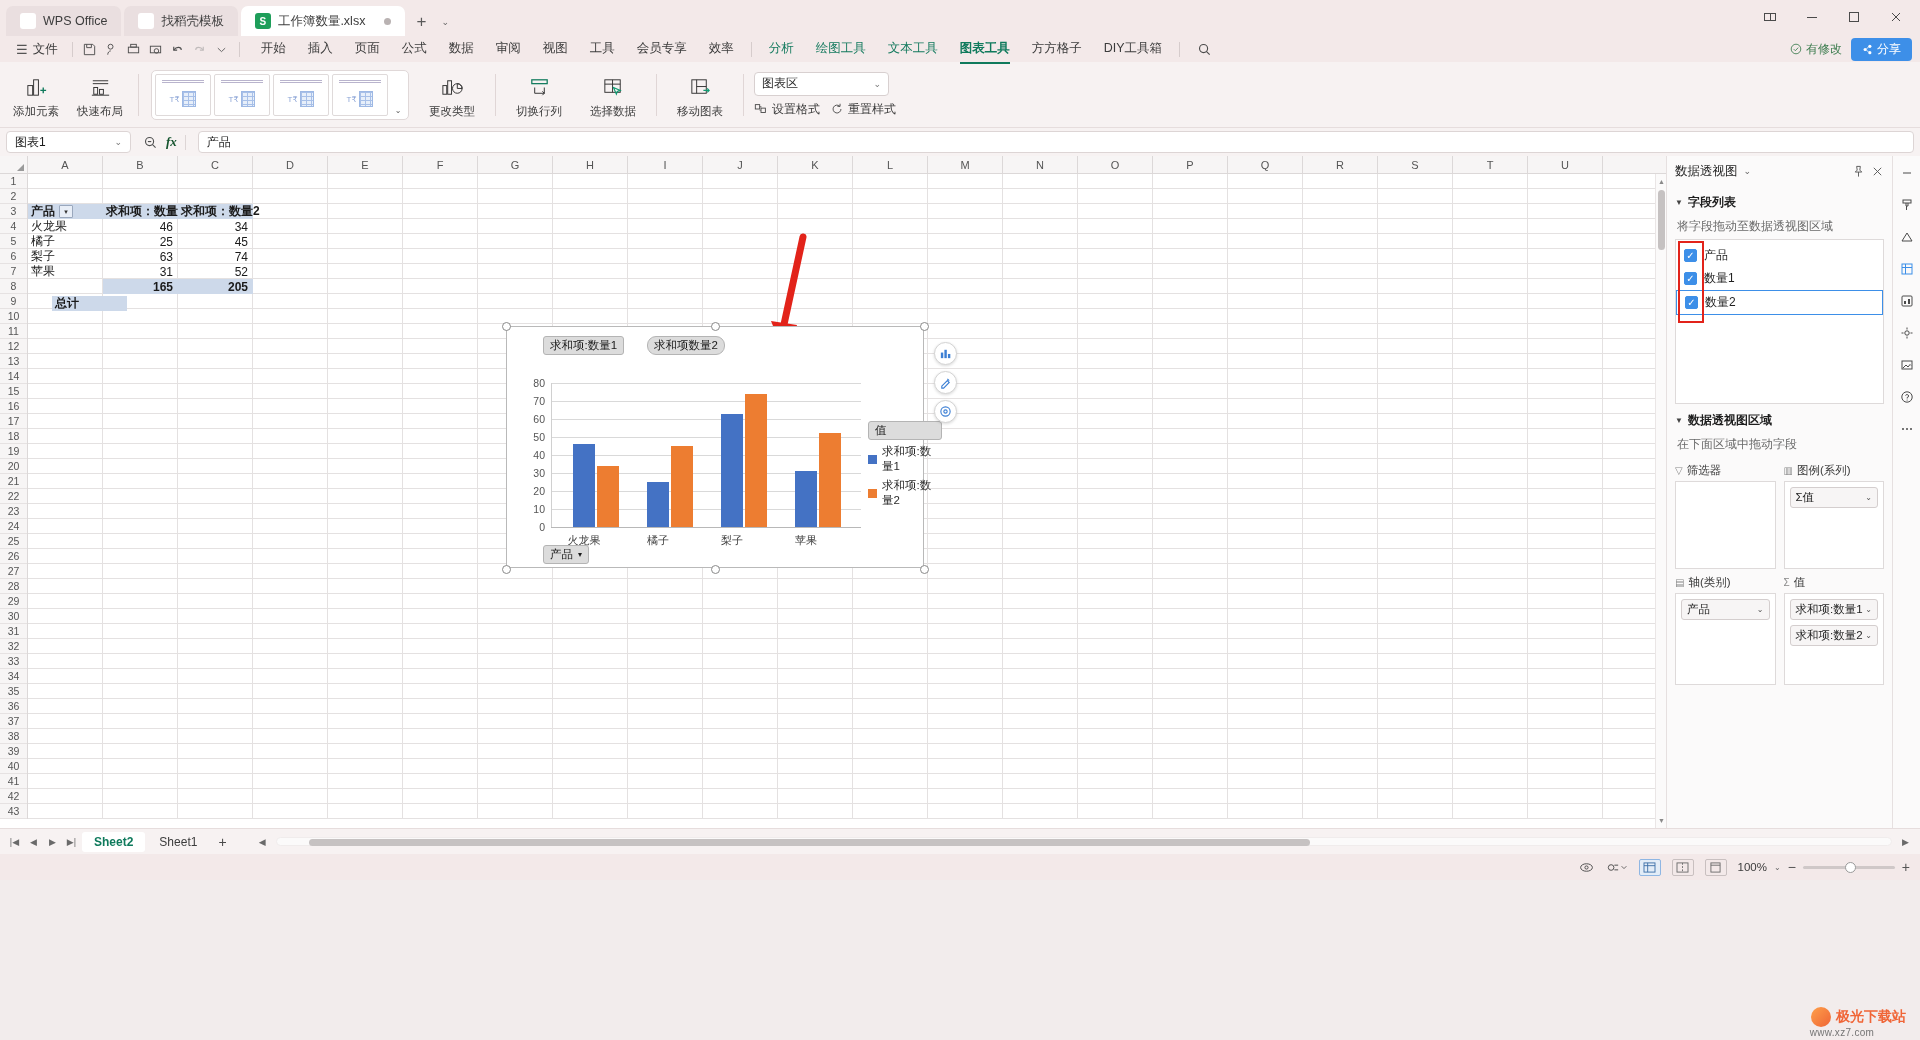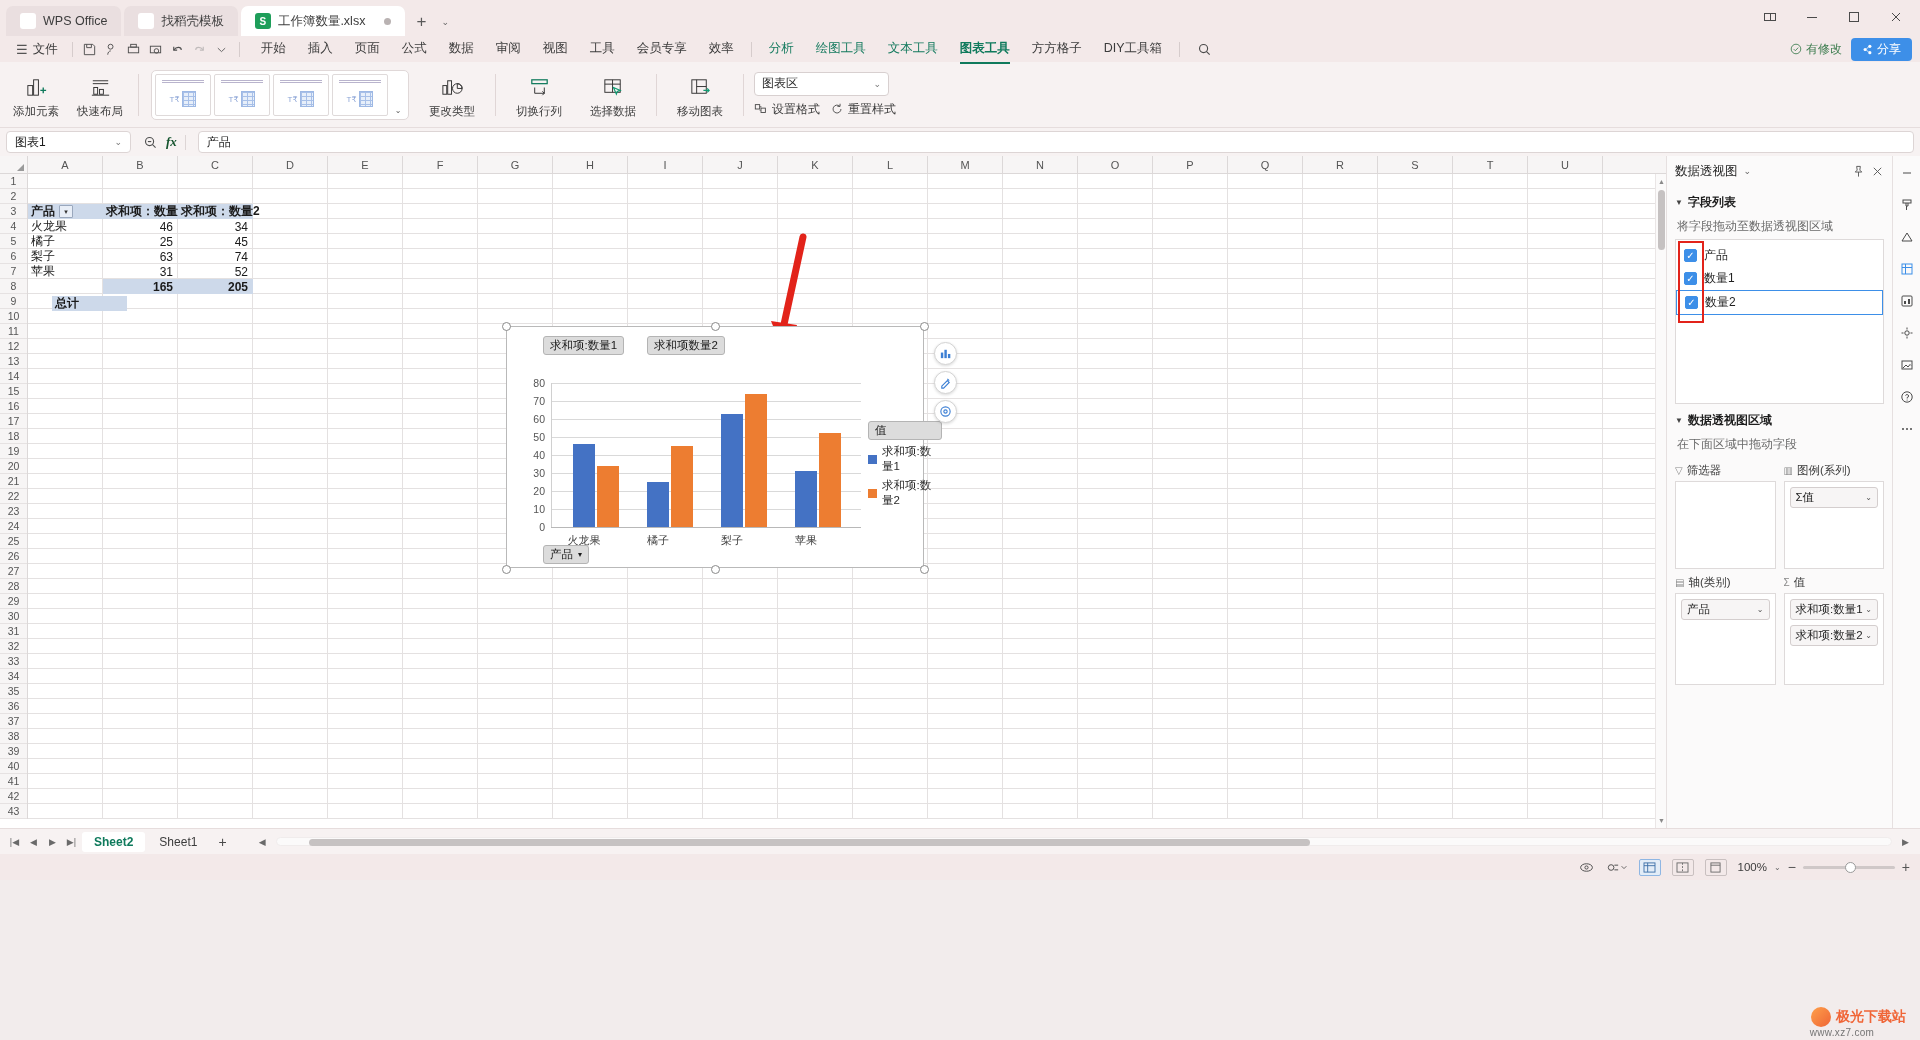--- a/index.html
+++ b/index.html
@@ -858,21 +858,21 @@
         <div class="cell tot num" style="left:150px;top:105px;width:75px;">205</div>
 
         <svg class="annot-arrow" style="left:725px;top:55px;" width="80" height="140" viewBox="0 0 80 140">
           <path d="M50 8 L30 100" stroke="#e2231a" stroke-width="7" stroke-linecap="round"></path>
           <path d="M34 132 L18 92 L44 96 Z" fill="#e2231a"></path>
         </svg>
 
         <div class="chartobj" style="left:478px;top:152px;width:418px;height:242px;">
 
           <div class="fieldbtn" style="left:36px;top:9px;">求和项:数量1</div>
-          <div class="fieldbtn" style="left:140px;top:9px;">求和项数量2</div>
+          <div class="fieldbtn" style="left:140px;top:9px;border-radius:9px;">求和项数量2</div>
 
           <div class="plot" style="left:0;top:0;width:418px;height:242px;">
 
             <div class="ytick" style="left:16px;top:50px;">80</div>
             <div class="gline" style="left:44px;top:56px;width:310px;"></div>
             <div class="ytick" style="left:16px;top:68px;">70</div>
             <div class="gline" style="left:44px;top:74px;width:310px;"></div>
             <div class="ytick" style="left:16px;top:86px;">60</div>
             <div class="gline" style="left:44px;top:92px;width:310px;"></div>
             <div class="ytick" style="left:16px;top:104px;">50</div>

